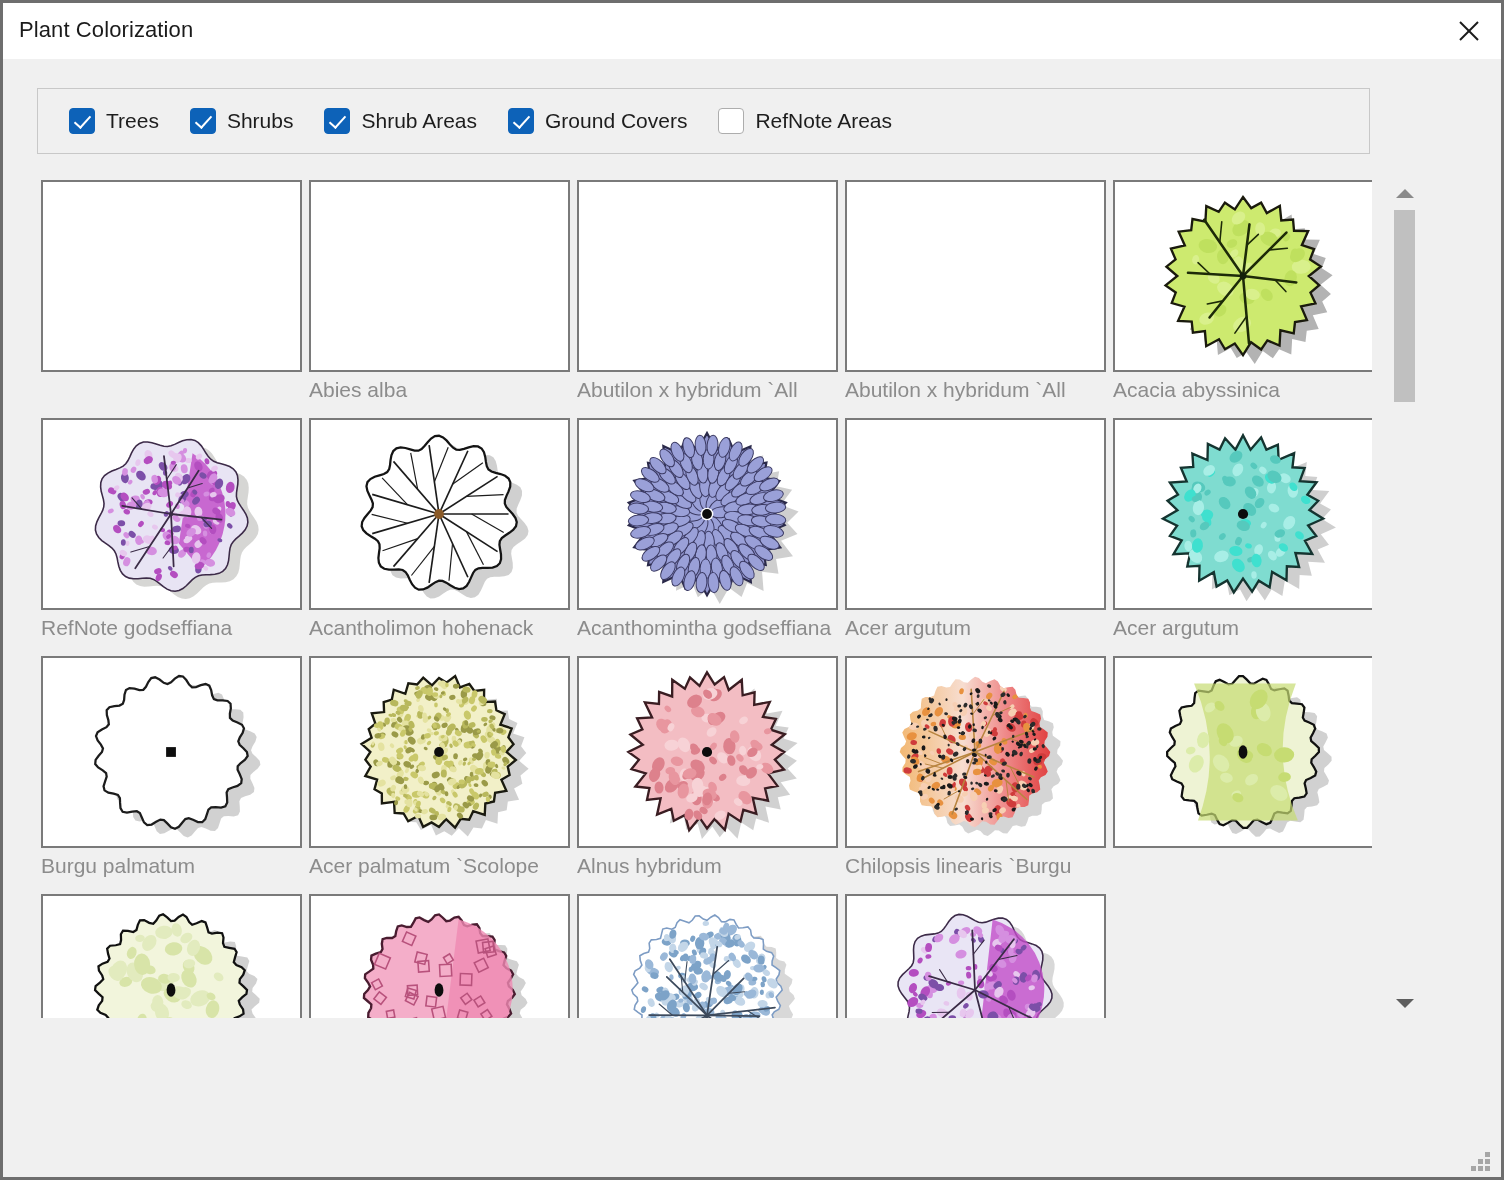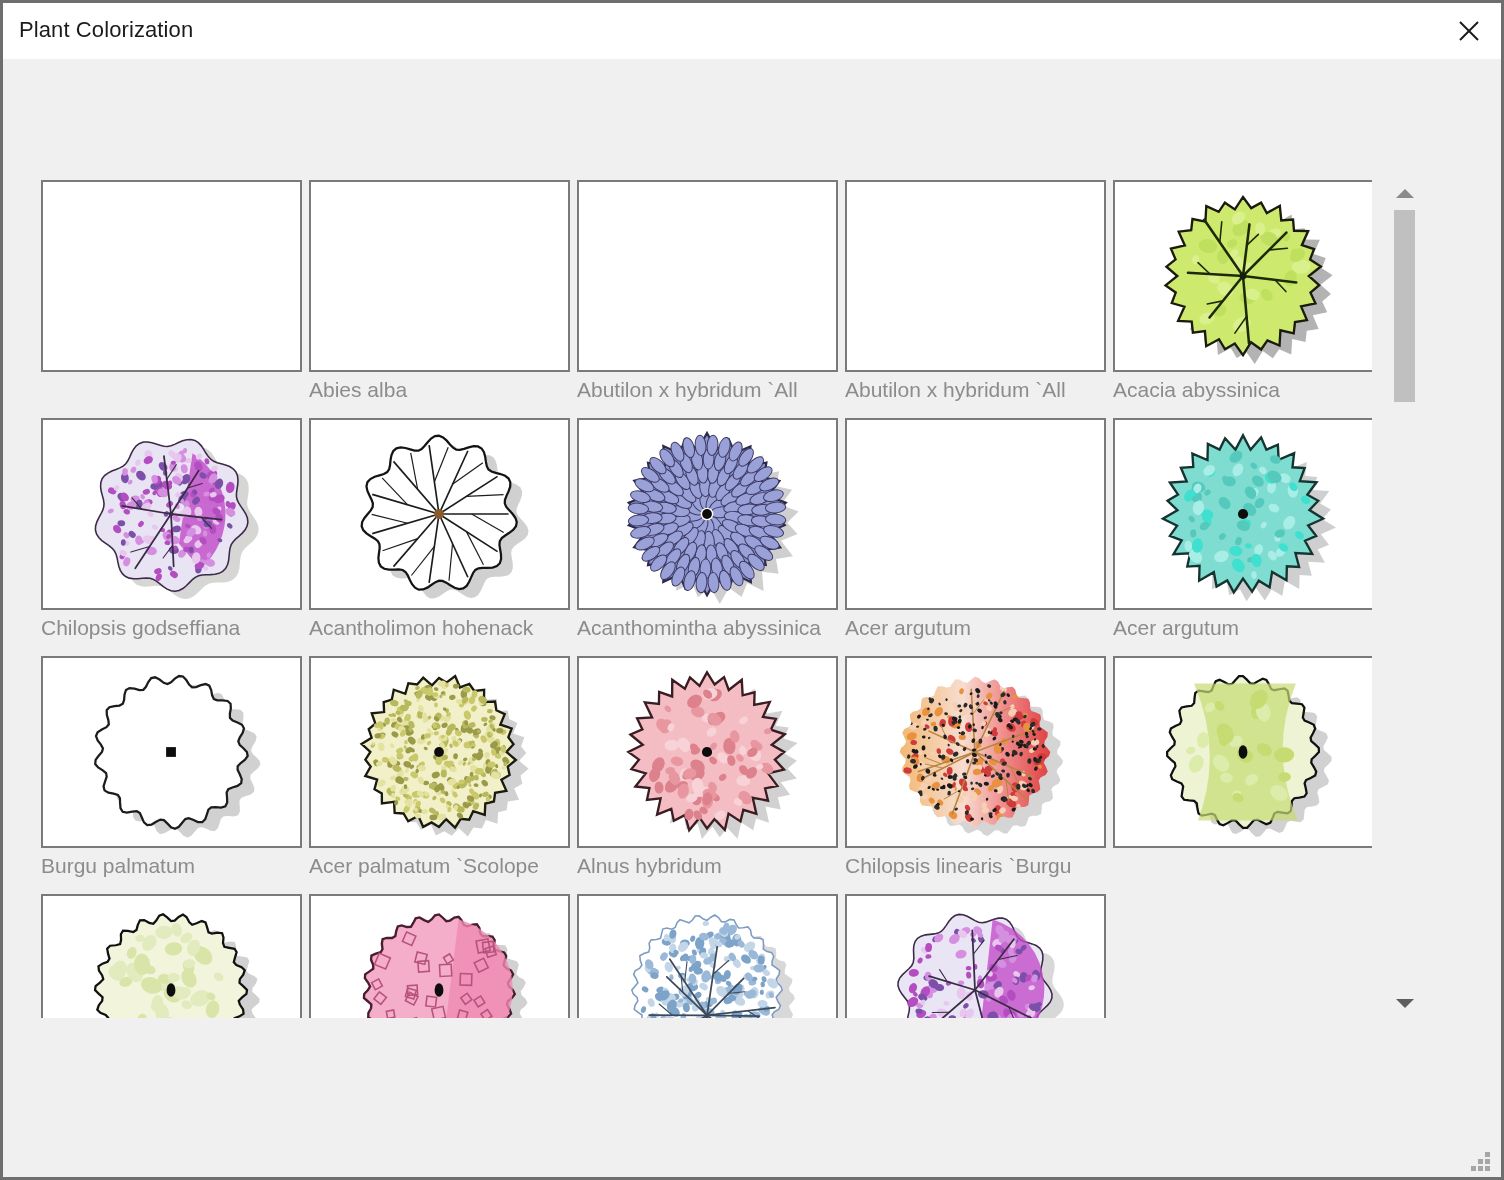--- a/index.html
+++ b/index.html
@@ -180,20 +180,42 @@
     <div id="close-btn">
       <span>
         <svg width="22" height="22" viewBox="0 0 22 22">
           <line x1="2" y1="2" x2="20" y2="20" stroke="#1b1b1b" stroke-width="2"></line>
           <line x1="20" y1="2" x2="2" y2="20" stroke="#1b1b1b" stroke-width="2"></line>
         </svg>
       </span>
     </div>
   </div>
 
+  <div id="filter-panel">
+      <div class="cbitem">
+        <div class="cbbox checked"></div>
+        <div class="cblabel">Trees</div>
+      </div>
+      <div class="cbitem">
+        <div class="cbbox checked"></div>
+        <div class="cblabel">Shrubs</div>
+      </div>
+      <div class="cbitem">
+        <div class="cbbox checked"></div>
+        <div class="cblabel">Shrub Areas</div>
+      </div>
+      <div class="cbitem">
+        <div class="cbbox checked"></div>
+        <div class="cblabel">Ground Covers</div>
+      </div>
+      <div class="cbitem">
+        <div class="cbbox"></div>
+        <div class="cblabel">RefNote Areas</div>
+      </div>
+    </div>
 
   <div id="grid-area">
     <div id="grid">
         <div class="cell">
           <div class="thumb"></div>
           <div class="cell-label"></div>
         </div>
         <div class="cell">
           <div class="thumb"></div>
           <div class="cell-label">Abies alba</div>
@@ -420,21 +442,21 @@
               <line x1="108.1" y1="129.2" x2="89.0" y2="134.9" stroke="#3a2b46" stroke-width="1.1" stroke-linecap="round"></line>
               <line x1="130" y1="96" x2="80.2" y2="87.8" stroke="#3a2b46" stroke-width="1.8" stroke-linecap="round"></line>
               <line x1="100.1" y1="91.1" x2="90.2" y2="79.6" stroke="#3a2b46" stroke-width="1.1" stroke-linecap="round"></line>
               <line x1="130" y1="96" x2="122.8" y2="36.9" stroke="#3a2b46" stroke-width="1.8" stroke-linecap="round"></line>
               <line x1="125.7" y1="60.5" x2="135.4" y2="45.6" stroke="#3a2b46" stroke-width="1.1" stroke-linecap="round"></line>
               <line x1="130" y1="96" x2="158.2" y2="51.8" stroke="#3a2b46" stroke-width="1.8" stroke-linecap="round"></line>
               <line x1="146.9" y1="69.5" x2="161.9" y2="64.8" stroke="#3a2b46" stroke-width="1.1" stroke-linecap="round"></line>
               <circle cx="130" cy="96" r="2.4" fill="#3a2b46"></circle>
             </svg>
           </div>
-          <div class="cell-label">Chilopsis godseffiana</div>
+          <div class="cell-label">RefNote godseffiana</div>
         </div>
         <div class="cell">
           <div class="thumb">
             <svg viewBox="0 0 261 192" preserveAspectRatio="xMidYMid meet">
               <polygon points="217.2,105.0 220.1,109.1 221.4,113.3 220.6,117.5 217.9,121.1 213.8,124.2 209.6,127.0 206.1,129.6 204.1,132.7 203.7,136.5 204.4,141.0 205.3,146.1 205.4,151.1 204.1,155.3 201.1,158.2 196.7,159.7 191.6,160.0 186.5,160.0 182.3,160.5 179.1,162.1 176.8,165.2 174.9,169.5 172.8,174.2 170.2,178.4 166.7,181.0 162.5,181.7 158.0,180.4 153.5,177.8 149.4,175.1 145.6,173.3 142.0,173.1 138.4,174.6 134.4,177.3 130.1,180.2 125.6,182.1 121.3,182.3 117.5,180.3 114.5,176.7 112.1,172.1 110.1,167.6 107.8,164.2 104.9,162.2 100.9,161.6 96.1,161.7 90.9,161.8 86.1,160.9 82.5,158.5 80.6,154.8 80.1,150.0 80.7,144.8 81.4,140.0 81.2,136.0 79.6,132.8 76.5,130.2 72.3,127.7 67.9,124.8 64.6,121.5 63.0,117.5 63.5,113.2 65.9,109.0 69.2,105.0 72.3,101.3 74.2,97.9 74.5,94.3 73.1,90.4 70.9,85.9 68.8,81.2 67.9,76.6 68.9,72.5 71.9,69.3 76.3,67.0 81.2,65.5 85.7,64.1 89.1,62.2 91.1,59.2 92.0,55.0 92.5,50.0 93.4,45.0 95.3,40.7 98.5,38.0 102.8,37.0 107.7,37.6 112.6,39.0 117.1,40.2 121.0,40.3 124.2,38.7 127.2,35.6 130.4,31.7 133.9,27.9 137.8,25.5 142.0,25.1 146.1,26.8 149.9,30.1 153.2,34.0 156.4,37.3 159.6,39.3 163.3,39.6 167.5,38.5 172.3,36.9 177.3,35.7 181.8,36.0 185.5,38.1 187.9,41.9 189.2,46.7 189.9,51.8 190.8,56.2 192.5,59.5 195.6,61.6 199.9,63.0 204.8,64.2 209.5,66.0 213.1,68.8 214.8,72.6 214.7,77.1 213.0,81.9 210.9,86.5 209.3,90.7 209.2,94.4 210.7,97.8 213.7,101.2" fill="#b0b0b0" opacity="0.6"></polygon>
               <polygon points="205.2,96.0 208.1,100.1 209.4,104.3 208.6,108.5 205.9,112.1 201.8,115.2 197.6,118.0 194.1,120.6 192.1,123.7 191.7,127.5 192.4,132.0 193.3,137.1 193.4,142.1 192.1,146.3 189.1,149.2 184.7,150.7 179.6,151.0 174.5,151.0 170.3,151.5 167.1,153.1 164.8,156.2 162.9,160.5 160.8,165.2 158.2,169.4 154.7,172.0 150.5,172.7 146.0,171.4 141.5,168.8 137.4,166.1 133.6,164.3 130.0,164.1 126.4,165.6 122.4,168.3 118.1,171.2 113.6,173.1 109.3,173.3 105.5,171.3 102.5,167.7 100.1,163.1 98.1,158.6 95.8,155.2 92.9,153.2 88.9,152.6 84.1,152.7 78.9,152.8 74.1,151.9 70.5,149.5 68.6,145.8 68.1,141.0 68.7,135.8 69.4,131.0 69.2,127.0 67.6,123.8 64.5,121.2 60.3,118.7 55.9,115.8 52.6,112.5 51.0,108.5 51.5,104.2 53.9,100.0 57.2,96.0 60.3,92.3 62.2,88.9 62.5,85.3 61.1,81.4 58.9,76.9 56.8,72.2 55.9,67.6 56.9,63.5 59.9,60.3 64.3,58.0 69.2,56.5 73.7,55.1 77.1,53.2 79.1,50.2 80.0,46.0 80.5,41.0 81.4,36.0 83.3,31.7 86.5,29.0 90.8,28.0 95.7,28.6 100.6,30.0 105.1,31.2 109.0,31.3 112.2,29.7 115.2,26.6 118.4,22.7 121.9,18.9 125.8,16.5 130.0,16.1 134.1,17.8 137.9,21.1 141.2,25.0 144.4,28.3 147.6,30.3 151.3,30.6 155.5,29.5 160.3,27.9 165.3,26.7 169.8,27.0 173.5,29.1 175.9,32.9 177.2,37.7 177.9,42.8 178.8,47.2 180.5,50.5 183.6,52.6 187.9,54.0 192.8,55.2 197.5,57.0 201.1,59.8 202.8,63.6 202.7,68.1 201.0,72.9 198.9,77.5 197.3,81.7 197.2,85.4 198.7,88.8 201.7,92.2" fill="#ffffff" stroke="#141414" stroke-width="2.3"></polygon>
               <line x1="130" y1="96" x2="201.0" y2="96.0" stroke="#1c1c1c" stroke-width="1.7"></line>
               <line x1="163.3" y1="96.0" x2="196.1" y2="115.0" stroke="#1c1c1c" stroke-width="1.2"></line>
               <line x1="130" y1="96" x2="189.8" y2="134.4" stroke="#1c1c1c" stroke-width="1.7"></line>
               <line x1="158.0" y1="114.0" x2="175.4" y2="147.8" stroke="#1c1c1c" stroke-width="1.2"></line>
@@ -583,21 +605,21 @@
               <ellipse cx="170.7" cy="153.3" rx="5.5" ry="10.4" fill="#9aa0d8" stroke="#3b3a63" stroke-width="1" transform="rotate(505 170.7 153.3)"></ellipse>
               <ellipse cx="160.2" cy="159.5" rx="5.5" ry="10.4" fill="#9aa0d8" stroke="#3b3a63" stroke-width="1" transform="rotate(515 160.2 159.5)"></ellipse>
               <ellipse cx="148.7" cy="163.8" rx="5.5" ry="10.4" fill="#9aa0d8" stroke="#3b3a63" stroke-width="1" transform="rotate(525 148.7 163.8)"></ellipse>
               <ellipse cx="136.6" cy="166.0" rx="5.5" ry="10.4" fill="#9aa0d8" stroke="#3b3a63" stroke-width="1" transform="rotate(535 136.6 166.0)"></ellipse>
               <ellipse cx="124.4" cy="166.1" rx="5.5" ry="10.4" fill="#9aa0d8" stroke="#3b3a63" stroke-width="1" transform="rotate(545 124.4 166.1)"></ellipse>
               <ellipse cx="112.3" cy="164.0" rx="5.5" ry="10.4" fill="#9aa0d8" stroke="#3b3a63" stroke-width="1" transform="rotate(555 112.3 164.0)"></ellipse>
               <circle cx="130" cy="96" r="6.5" fill="#ffffff"></circle>
               <circle cx="130" cy="96" r="5" fill="#0d0d0d"></circle>
             </svg>
           </div>
-          <div class="cell-label">Acanthomintha abyssinica</div>
+          <div class="cell-label">Acanthomintha godseffiana</div>
         </div>
         <div class="cell">
           <div class="thumb"></div>
           <div class="cell-label">Acer argutum</div>
         </div>
         <div class="cell">
           <div class="thumb">
             <svg viewBox="0 0 261 192" preserveAspectRatio="xMidYMid meet">
               <polygon points="143.0,24.7 150.7,39.4 161.5,26.9 166.9,39.3 178.6,34.2 179.4,49.6 195.2,42.8 193.5,57.3 205.9,58.2 201.0,71.5 218.1,72.6 208.7,85.3 219.8,91.5 210.8,101.0 224.9,109.8 209.5,116.7 217.8,127.4 206.3,132.3 213.7,145.8 196.5,144.8 200.3,159.0 187.8,158.4 187.4,172.6 172.7,164.1 170.2,179.8 159.1,173.1 152.3,184.3 143.0,171.0 133.6,185.1 126.9,172.9 116.0,179.1 113.2,164.4 98.2,173.1 98.6,157.9 86.1,158.7 89.0,145.2 72.0,146.0 80.4,132.0 68.3,127.4 75.7,116.9 61.2,109.8 76.0,101.1 65.9,91.4 76.6,85.1 68.3,72.8 85.5,71.8 79.6,57.8 92.2,57.0 91.3,43.4 106.7,49.9 107.1,33.4 119.1,39.2 124.7,27.7 135.3,39.3" fill="#b2b2b2" opacity="0.62"></polygon>
               <polygon points="130.0,15.7 137.7,30.4 148.5,17.9 153.9,30.3 165.6,25.2 166.4,40.6 182.2,33.8 180.5,48.3 192.9,49.2 188.0,62.5 205.1,63.6 195.7,76.3 206.8,82.5 197.8,92.0 211.9,100.8 196.5,107.7 204.8,118.4 193.3,123.3 200.7,136.8 183.5,135.8 187.3,150.0 174.8,149.4 174.4,163.6 159.7,155.1 157.2,170.8 146.1,164.1 139.3,175.3 130.0,162.0 120.6,176.1 113.9,163.9 103.0,170.1 100.2,155.4 85.2,164.1 85.6,148.9 73.1,149.7 76.0,136.2 59.0,137.0 67.4,123.0 55.3,118.4 62.7,107.9 48.2,100.8 63.0,92.1 52.9,82.4 63.6,76.1 55.3,63.8 72.5,62.8 66.6,48.8 79.2,48.0 78.3,34.4 93.7,40.9 94.1,24.4 106.1,30.2 111.7,18.7 122.3,30.3" fill="#7fdcd0" stroke="#153430" stroke-width="2.4"></polygon>

